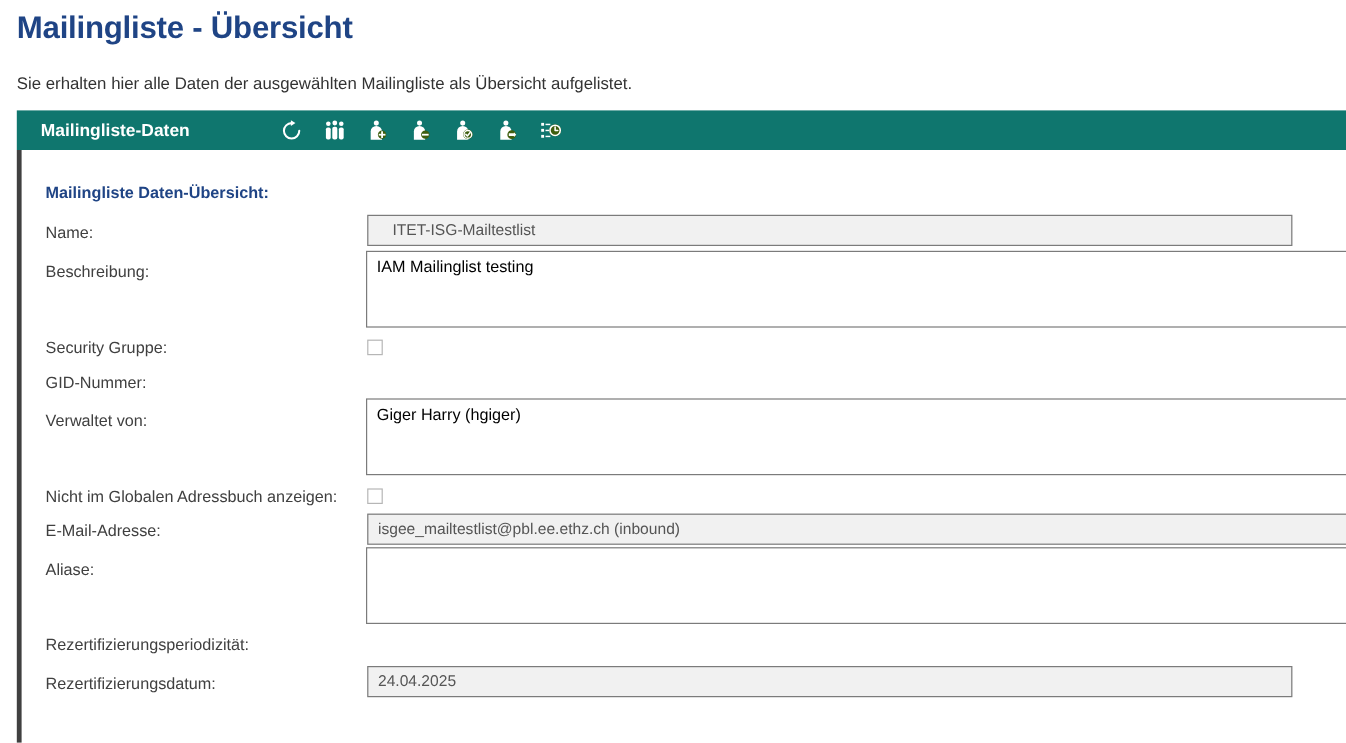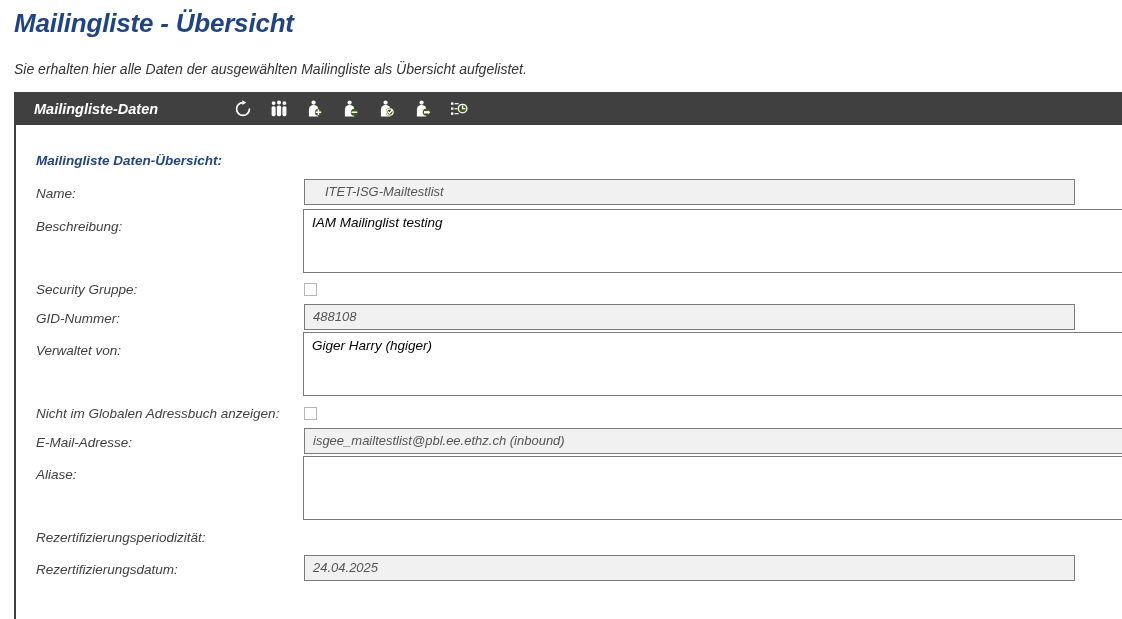--- a/index.html
+++ b/index.html
@@ -11,21 +11,20 @@
     background: #ffffff;
     font-family: "Liberation Sans", sans-serif;
     overflow: hidden;
   }
 
   #page {
     position: relative;
     width: 948px;
     height: 619px;
     background: #ffffff;
-    font-style: italic;
   }
 
   
   .page-title {
     position: absolute;
     left: 14px;
     top: 8px;
     font-size: 26px;
     font-weight: bold;
     color: #1f4485;
@@ -42,21 +41,21 @@
     white-space: nowrap;
   }
 
   
   .panel-header {
     position: absolute;
     left: 14px;
     top: 92px;
     width: 1108px;
     height: 33px;
-    background: #404040;
+    background: #0f766e;
     display: flex;
     align-items: center;
   }
 
   .panel-header-title {
     color: #ffffff;
     font-size: 14.5px;
     font-weight: bold;
     margin-left: 20px;
     white-space: nowrap;
@@ -83,21 +82,21 @@
   .tool-btn svg { display: block; }
 
   
   .panel-body {
     position: absolute;
     left: 14px;
     top: 125px;
     width: 1108px;
     height: 494px;
     background: #ffffff;
-    border-left: 2px solid #404040;
+    border-left: 4px solid #404040;
   }
 
   .section-title {
     position: absolute;
     left: 20px;
     top: 28px;
     font-size: 13.5px;
     font-weight: bold;
     color: #1f4485;
     white-space: nowrap;
@@ -246,21 +245,20 @@
     <div class="field-label" style="left:20px; top:61px;">Name:</div>
     <div class="field-input" style="top:54px;padding-left:20px;">ITET-ISG-Mailtestlist</div>
 
     <div class="field-label" style="left:20px; top:94px;">Beschreibung:</div>
     <div class="field-textarea" style="top:84px; height:64px;">IAM Mailinglist testing</div>
 
     <div class="field-label" style="left:20px; top:157px;">Security Gruppe:</div>
     <div class="field-checkbox" style="top:158px;"></div>
 
     <div class="field-label" style="left:20px; top:186px;">GID-Nummer:</div>
-    <div class="field-input" style="top:179px;">488108</div>
 
     <div class="field-label" style="left:20px; top:218px;">Verwaltet von:</div>
     <div class="field-textarea" style="top:207px; height:64px;">Giger Harry (hgiger)</div>
 
     <div class="field-label" style="left:20px; top:281px;">Nicht im Globalen Adressbuch anzeigen:</div>
     <div class="field-checkbox" style="top:282px;"></div>
 
     <div class="field-label" style="left:20px; top:310px;">E-Mail-Adresse:</div>
     <div class="field-input" style="top:303px; width:846px;">isgee_mailtestlist@pbl.ee.ethz.ch (inbound)</div>
 

